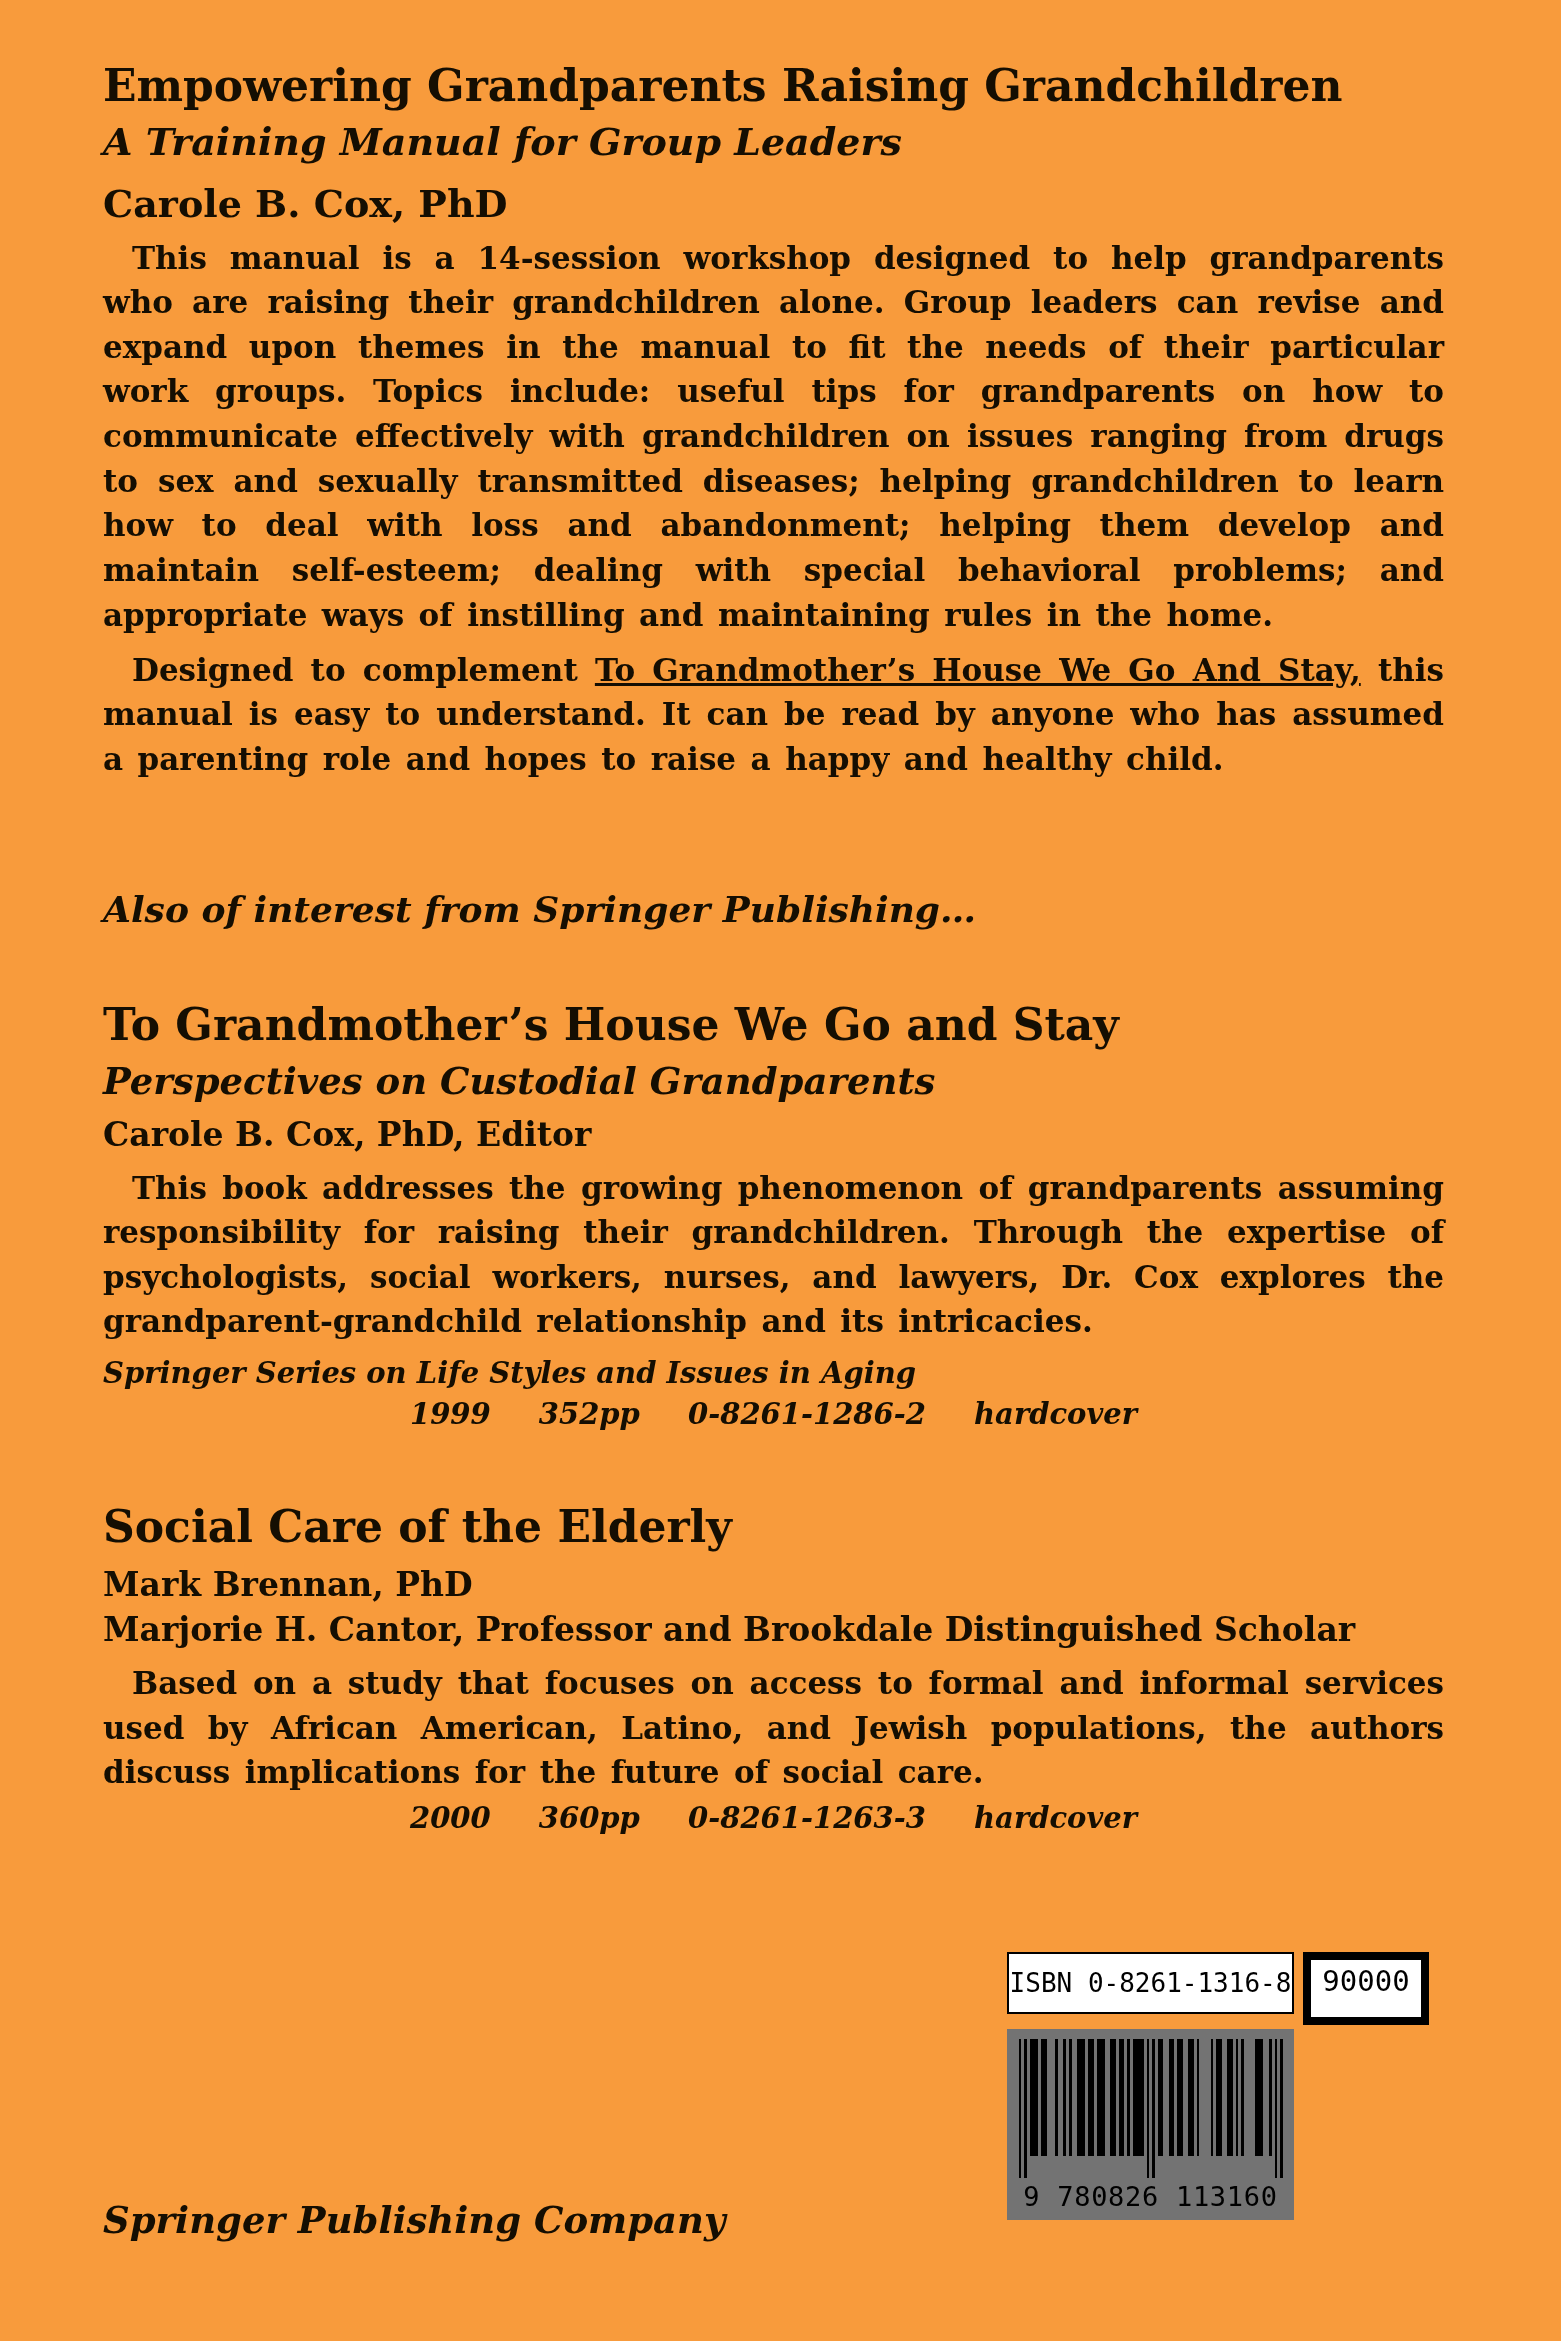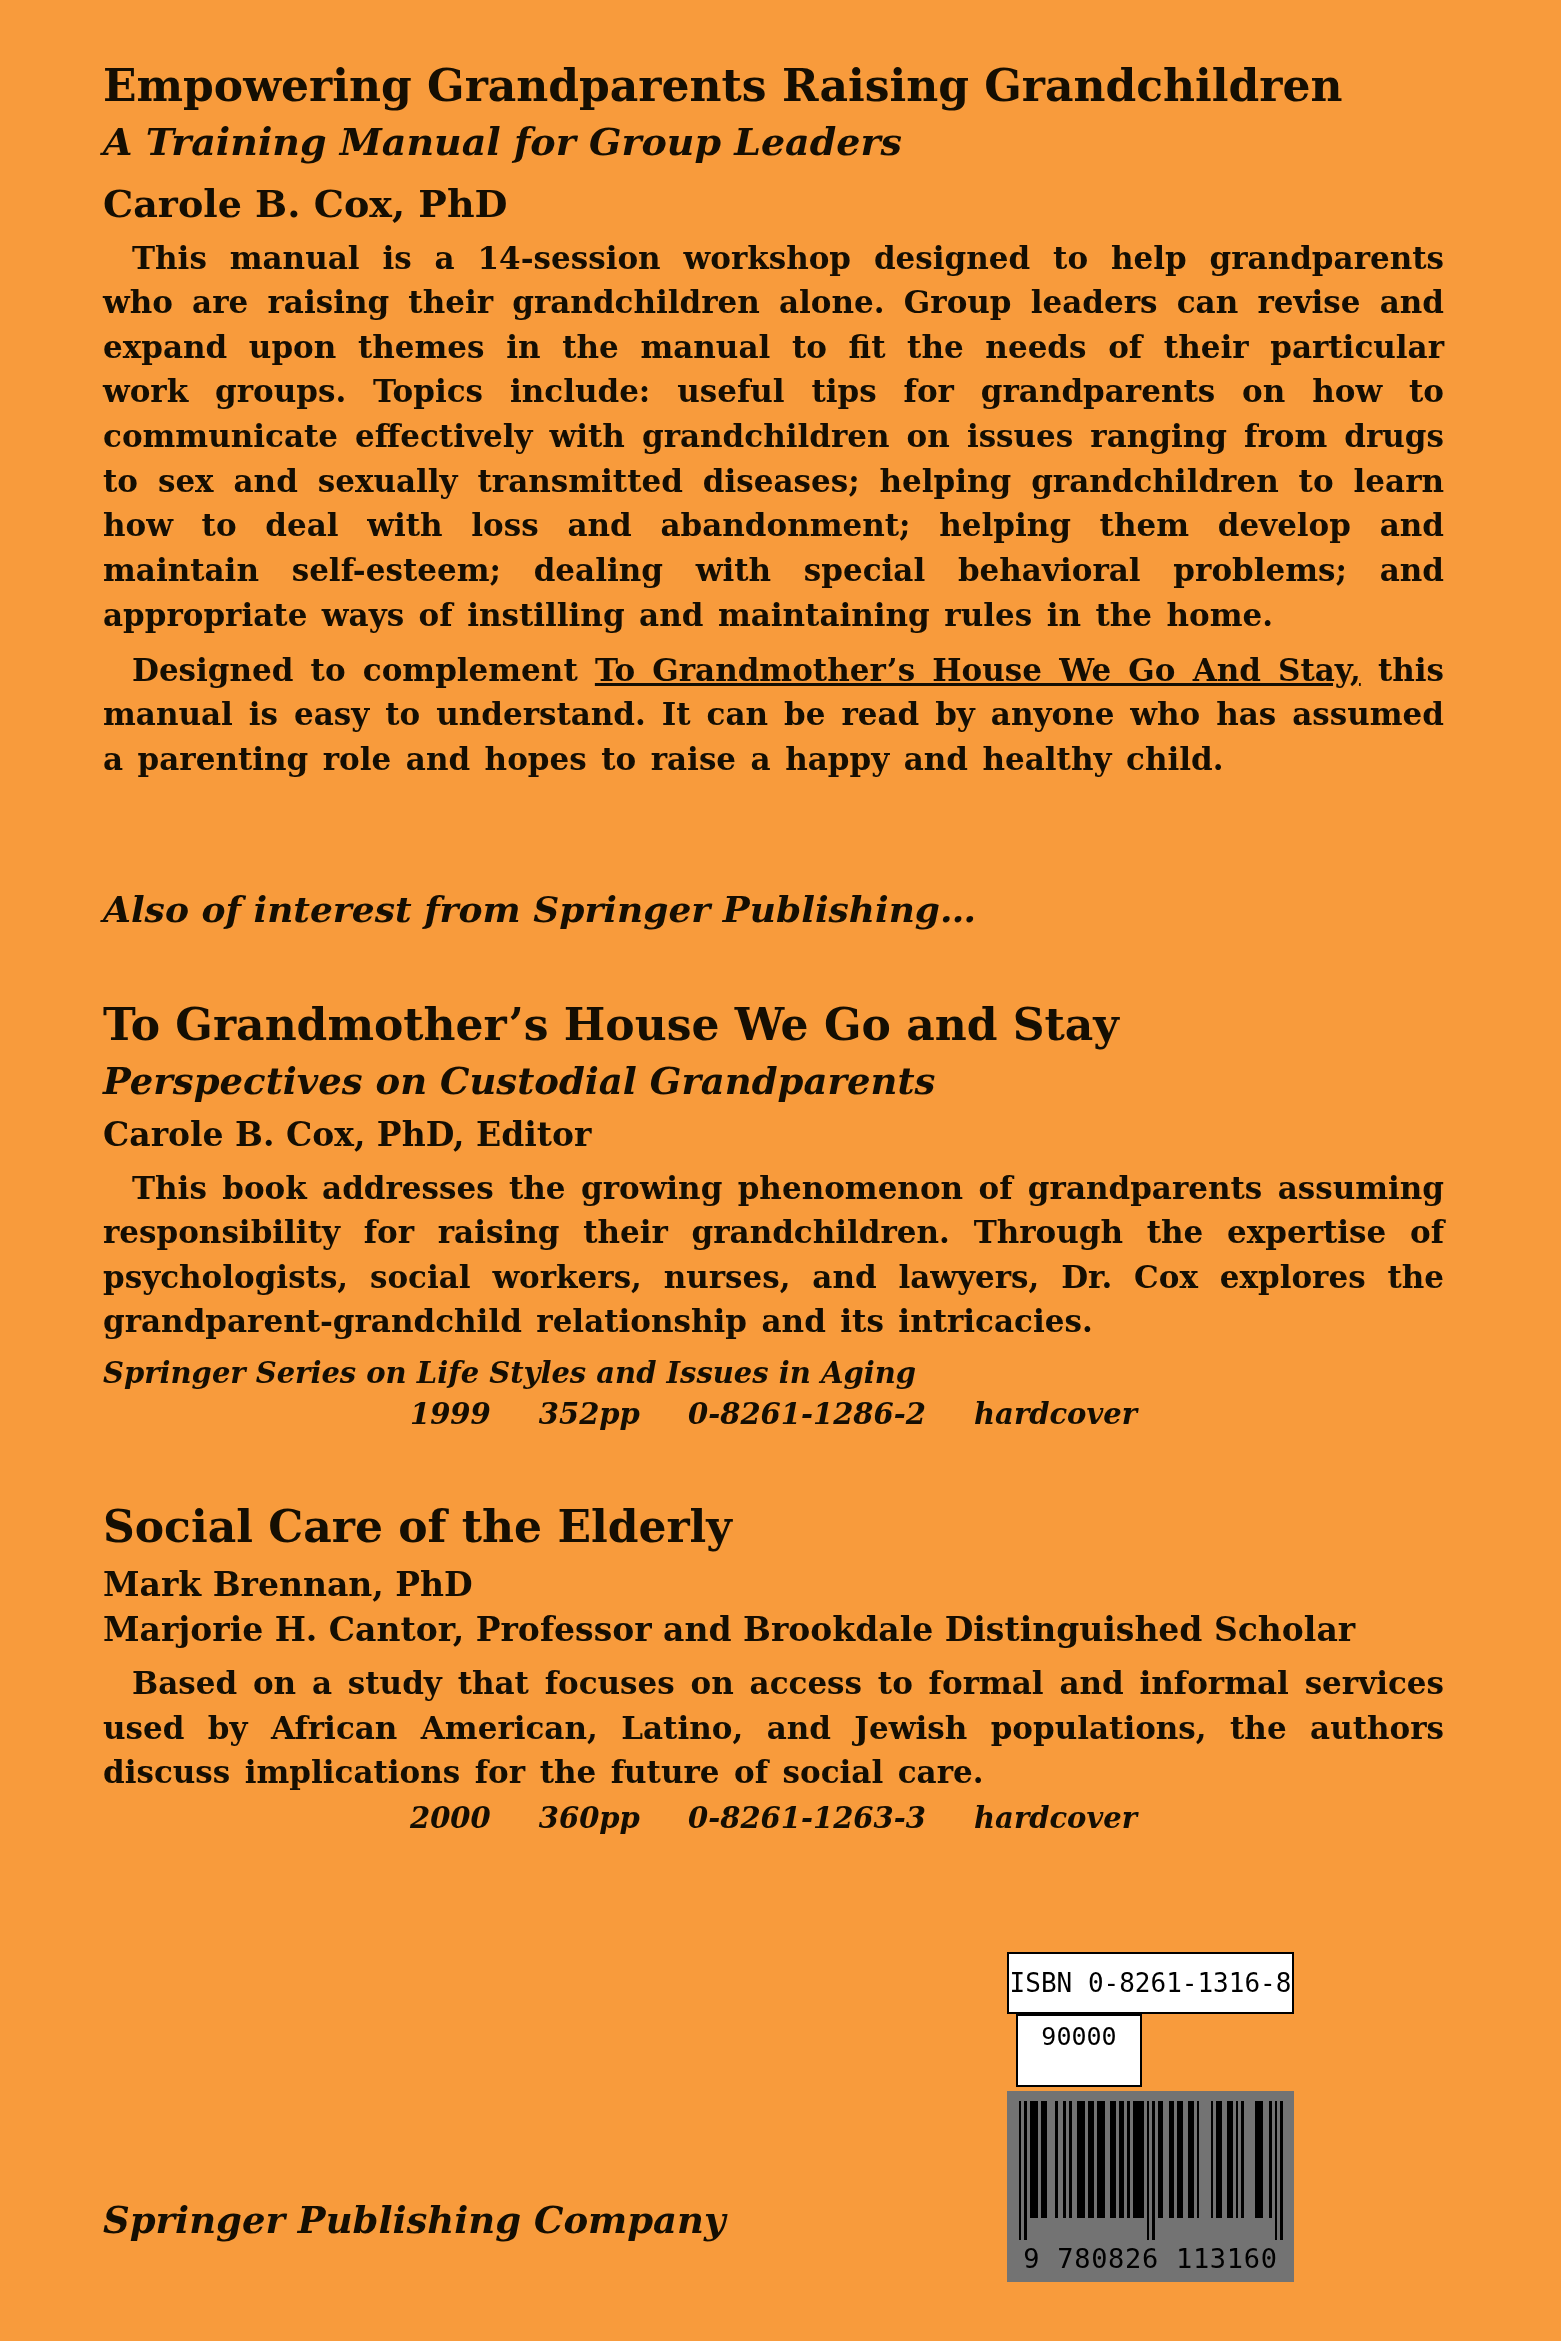--- a/index.html
+++ b/index.html
@@ -108,41 +108,40 @@
 
   .barcode-block {
     position: absolute;
     left: 1007px;
     top: 1952px;
     width: 422px;
   }
   .bc-top-row {
     display: flex;
     align-items: flex-start;
-    flex-direction: column;
   }
   .isbn-box {
     width: 287px;
     height: 62px;
     background: #FFFFFF;
     border: 2px solid #000000;
     font-family: "DejaVu Sans Mono", monospace;
     font-size: 26px;
     line-height: 59px;
     text-align: center;
     color: #000000;
   }
   .price-box {
     width: 126px;
     height: 73px;
     margin-left: 9px;
     background: #FFFFFF;
-    border: 2px solid #000000;
+    border: 8px solid #000000;
     font-family: "DejaVu Sans Mono", monospace;
-    font-size: 25px;
+    font-size: 29px;
     line-height: 42px;
     text-align: center;
     color: #000000;
   }
   .bc-main {
     margin-top: 3.9px;
     width: 287px;
     background: #737373;
     padding: 10.4px 11.7px 7.8px 11.7px;
   }

